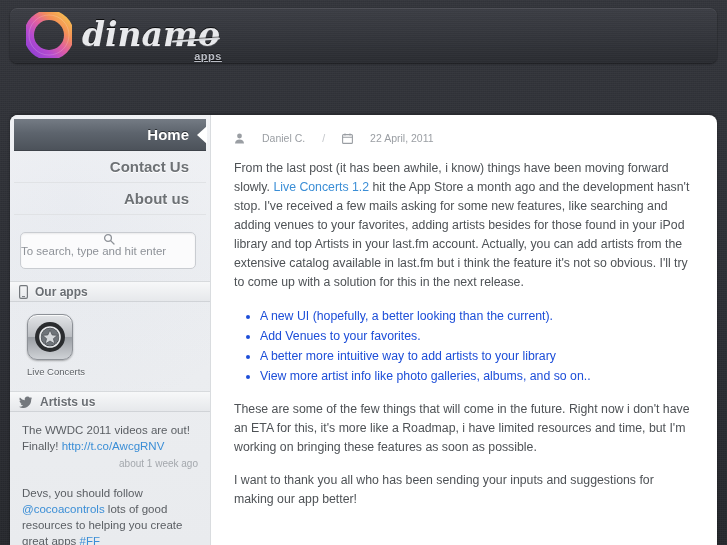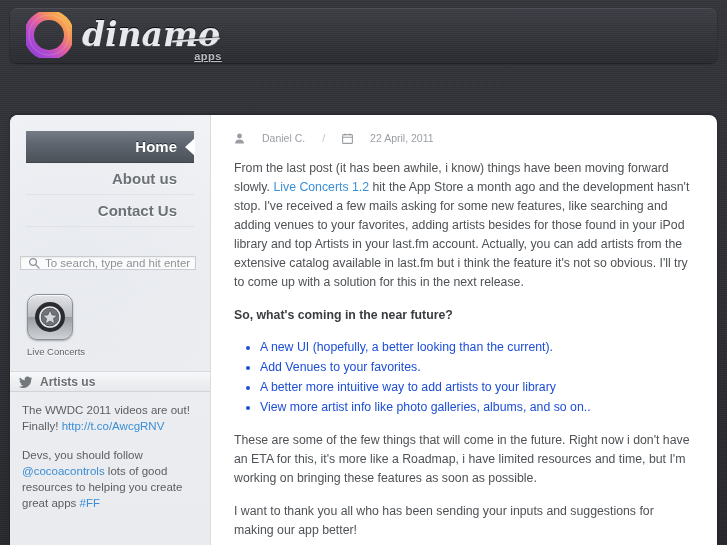--- a/index.html
+++ b/index.html
@@ -65,21 +65,21 @@
   }
 
   
   .sidebar {
     position:absolute; left:0; top:0; bottom:0; width:201px;
     background:
       radial-gradient(circle at 30% 20%, rgba(120,140,190,.05), transparent 60%),
       linear-gradient(180deg,#f3f4f6 0%, #eceef1 40%, #e9ebee 100%);
     border-right:1px solid #d9dcdf;
   }
-  .nav { list-style:none; margin:16px; padding:0; }
+  .nav { list-style:none; margin:4px; padding:0; }
   .nav li {
     height:32px; line-height:32px;
     text-align:right; padding-right:17px;
     font-size:15px; font-weight:bold; color:#6d7175;
     border-bottom:1px solid #e0e2e5;
     position:relative;
     cursor:pointer;
     text-shadow: 0 1px 0 #fff;
   }
   .nav li.active {
@@ -93,26 +93,26 @@
     width:0;height:0; margin-top:-9px;
     border-top:9px solid transparent;
     border-bottom:9px solid transparent;
     border-right:10px solid #ffffff;
   }
 
   
   .search-wrap { padding:13px 14px 12px 10px; }
   .search-box {
     position:relative;
-    height:14px;
+    height:37px;
     background:#fbfbfc;
     border:1px solid #c9ccd1;
-    border-radius:0;
+    border-radius:5px;
     box-shadow: inset 0 1px 2px rgba(0,0,0,.07);
-    display:flex; align-items:center;
+    display:flex; align-items:center;flex-direction:column;
   }
   .search-icon { margin:0 5px 0 7px; flex:0 0 auto; }
   .search-input {
     border:0; outline:0; background:transparent;
     font-family:"Liberation Sans", sans-serif;
     font-size:11.5px; color:#8e9298;
     width:100%; padding:0;
   }
   .search-input::placeholder { color:#8e9298; }
 
@@ -191,37 +191,44 @@
 <div class="card">
 
   <div class="sidebar">
 
     <ul class="nav">
       <li class="active">
         <span>Home</span>
         <span class="notch"></span>
       </li>
       <li>
-        <span>About us</span>
+        <span>Contact Us</span>
       </li>
       <li>
-        <span>Contact Us</span>
+        <span>About us</span>
       </li>
     </ul>
 
     <div class="search-wrap">
       <div class="search-box">
         <svg class="search-icon" width="12" height="12" viewBox="0 0 12 12">
           <circle cx="5" cy="5" r="3.4" fill="none" stroke="#8e9298" stroke-width="1.3"></circle>
           <line x1="7.6" y1="7.6" x2="11" y2="11" stroke="#8e9298" stroke-width="1.3" stroke-linecap="round"></line>
         </svg>
         <input class="search-input" type="text" placeholder="To search, type and hit enter" style="">
       </div>
     </div>
 
+    <div class="sec-head">
+      <svg width="9" height="14" viewBox="0 0 9 14">
+        <rect x="0.6" y="0.6" width="7.8" height="12.8" rx="1.3" fill="none" stroke="#74787d" stroke-width="1.2"></rect>
+        <line x1="3" y1="11.6" x2="6" y2="11.6" stroke="#74787d" stroke-width="1"></line>
+      </svg>
+      <span>Our apps</span>
+    </div>
 
     <div class="apps-body">
       <div class="app-tile">
         <div class="app-icon">
           <svg width="38" height="38" viewBox="0 0 38 38">
             <circle cx="19" cy="19" r="15" fill="#2a2c2f"></circle>
             <circle cx="19" cy="19" r="10" fill="none" stroke="#e9ebee" stroke-width="1.6"></circle>
             <circle cx="19" cy="19" r="9" fill="#6f747a"></circle>
             <polygon points="19,12 21.2,17 26.5,17.3 22.4,20.7 23.8,25.9 19,23 14.2,25.9 15.6,20.7 11.5,17.3 16.8,17" fill="#d5d8dc" stroke="#4a4e53" stroke-width=".7"></polygon>
           </svg>
@@ -233,20 +240,21 @@
     <div class="sec-head">
       <svg width="14" height="12" viewBox="0 0 14 12">
         <path d="M13 2.1c-.5.25-1 .4-1.6.5.6-.35 1-.9 1.2-1.6-.55.33-1.15.56-1.8.69A2.8 2.8 0 0 0 5.9 4.3 7.95 7.95 0 0 1 .95 1.4 2.8 2.8 0 0 0 1.8 5.1a2.75 2.75 0 0 1-1.25-.35v.04c0 1.34.95 2.46 2.2 2.71-.4.11-.83.13-1.24.05a2.8 2.8 0 0 0 2.6 1.94A5.6 5.6 0 0 1 0 10.65 7.9 7.9 0 0 0 12.2 3.9c0-.12 0-.24-.01-.36A5.6 5.6 0 0 0 13 2.1z" fill="#74787d"></path>
       </svg>
       <span>Artists us</span>
     </div>
 
     <div class="tweets">
       <div class="tweet">
         <span>The WWDC 2011 videos are out! Finally! </span><a href="#">http://t.co/AwcgRNV</a>
+        <span class="ago">about 1 week ago</span>
       </div>
       <div class="tweet">
         <span>Devs, you should follow </span><a href="#">@cocoacontrols</a><span> lots of good resources to helping you create great apps </span><a href="#">#FF</a>
       </div>
     </div>
   </div>
 
   <div class="content">
 
     <div class="meta">
@@ -260,21 +268,20 @@
         <rect x="0.6" y="1.6" width="9.8" height="8.8" rx="1" fill="none" stroke="#9a9ea3" stroke-width="1.1"></rect>
         <line x1="0.6" y1="4.2" x2="10.4" y2="4.2" stroke="#9a9ea3" stroke-width="1.1"></line>
         <line x1="3" y1="0.4" x2="3" y2="2.4" stroke="#9a9ea3" stroke-width="1.1"></line>
         <line x1="8" y1="0.4" x2="8" y2="2.4" stroke="#9a9ea3" stroke-width="1.1"></line>
       </svg>
       <span>22 April, 2011</span>
     </div>
 
     <p class="body-p"><span>From the last post (it has been awhile, i know) things have been moving forward slowly. </span><a href="#">Live Concerts 1.2</a><span> hit the App Store a month ago and the development hasn't stop. I've received a few mails asking for some new features, like searching and adding venues to your favorites, adding artists besides for those found in your iPod library and top Artists in your last.fm account. Actually, you can add artists from the extensive catalog available in last.fm but i think the feature it's not so obvious. I'll try to come up with a solution for this in the next release.</span></p>
 
-    <p class="body-strong">So, what's coming in the near future?</p>
 
     <ul class="body-list">
       <li>A new UI (hopefully, a better looking than the current).</li>
       <li>Add Venues to your favorites.</li>
       <li>A better more intuitive way to add artists to your library</li>
       <li>View more artist info like photo galleries, albums, and so on..</li>
     </ul>
 
     <p class="body-p">These are some of the few things that will come in the future. Right now i don't have an ETA for this, it's more like a Roadmap, i have limited resources and time, but I'm working on bringing these features as soon as possible.</p>
     <p class="body-p">I want to thank you all who has been sending your inputs and suggestions for making our app better!</p>

